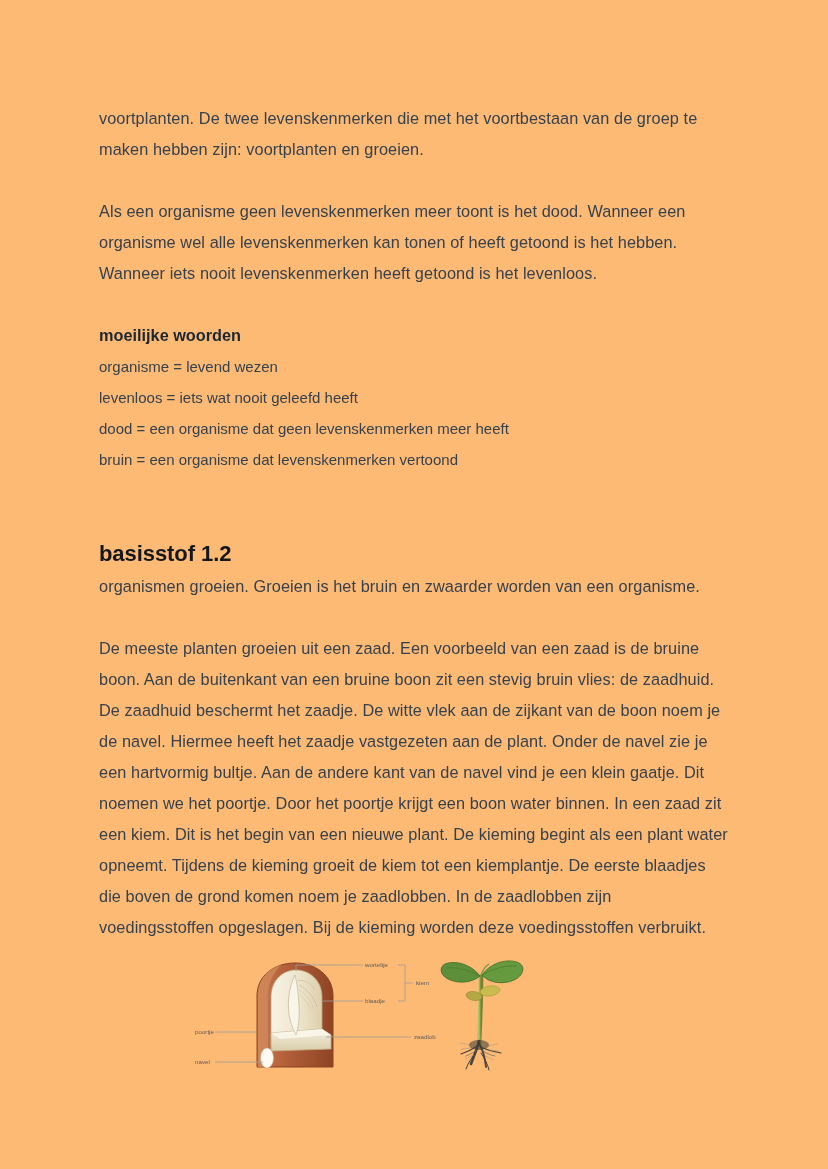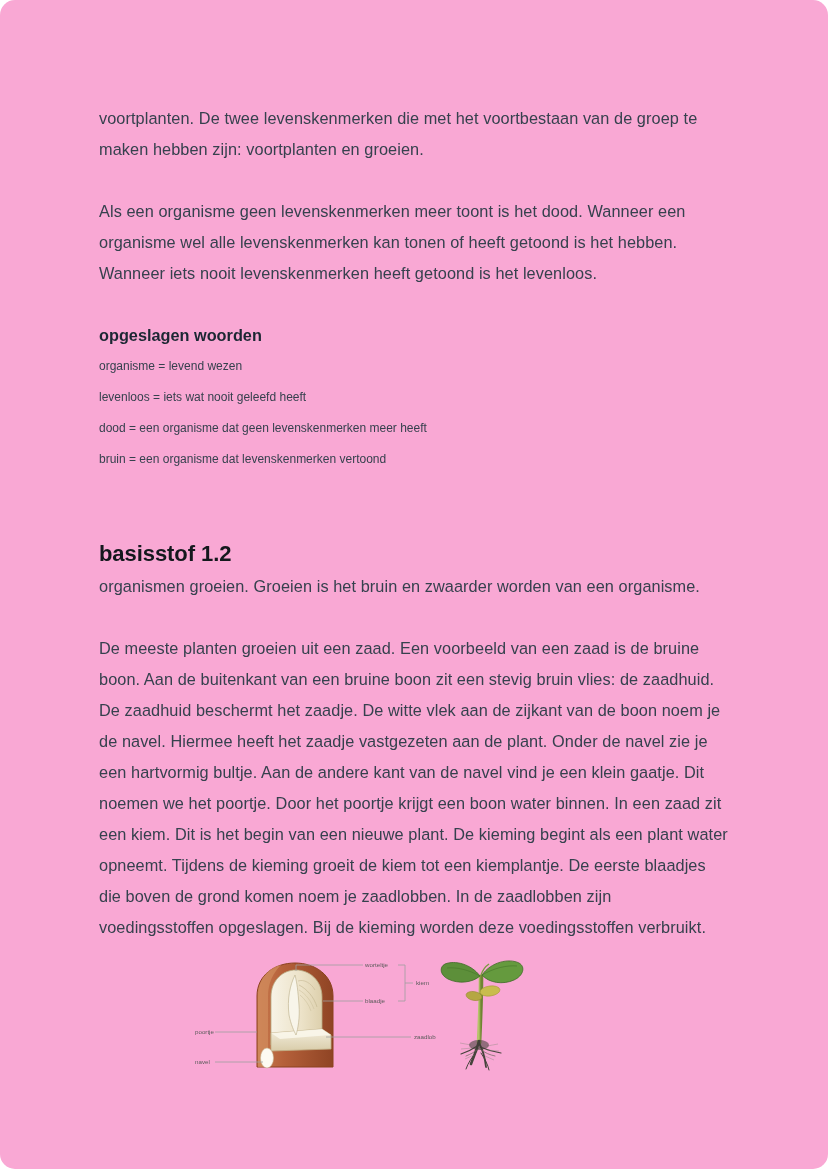--- a/index.html
+++ b/index.html
@@ -12,24 +12,23 @@
     width: 828px;
     height: 1169px;
     overflow: hidden;
     font-family: "Liberation Sans", sans-serif;
     color: #36414e;
   }
   .page {
     width: 828px;
     height: 1169px;
     position: relative;
-    background: #f9a8d4;
+    background: #fdba74;
     box-sizing: border-box;
     padding: 103px 75px 0 99px;
-    border-radius: 15px;
   }
   .content {
     width: 631px;
   }
   p.para {
     margin: 0 0 31px 0;
     font-size: 16.3px;
     line-height: 31px;
     color: #36414e;
     font-weight: 400;
@@ -47,21 +46,21 @@
     line-height: 31px;
     font-weight: 700;
     color: #1c2733;
   }
   ul.glossary {
     list-style: none;
     margin: 0;
     padding: 0;
   }
   ul.glossary li {
-    font-size: 12px;
+    font-size: 15px;
     line-height: 31px;
     color: #36414e;
   }
   h2.section-heading {
     margin: 0 0 2px 0;
     font-size: 22px;
     line-height: 31px;
     font-weight: 700;
     color: #14181d;
     letter-spacing: -0.003em;
@@ -96,21 +95,21 @@
 </head>
 <body>
 
 <div class="page">
   <div class="content">
 
     <p class="para">voortplanten. De twee levenskenmerken die met het voortbestaan van de groep te maken hebben zijn: voortplanten en groeien.</p>
 
     <p class="para">Als een organisme geen levenskenmerken meer toont is het dood. Wanneer een organisme wel alle levenskenmerken kan tonen of heeft getoond is het hebben. Wanneer iets nooit levenskenmerken heeft getoond is het levenloos.</p>
 
-    <h3 class="glossary-title">opgeslagen woorden</h3>
+    <h3 class="glossary-title">moeilijke woorden</h3>
 
     <ul class="glossary">
       <li>organisme = levend wezen</li>
       <li>levenloos = iets wat nooit geleefd heeft</li>
       <li>dood = een organisme dat geen levenskenmerken meer heeft</li>
       <li>bruin = een organisme dat levenskenmerken vertoond</li>
     </ul>
 
     <div class="spacer-lg"></div>
 

